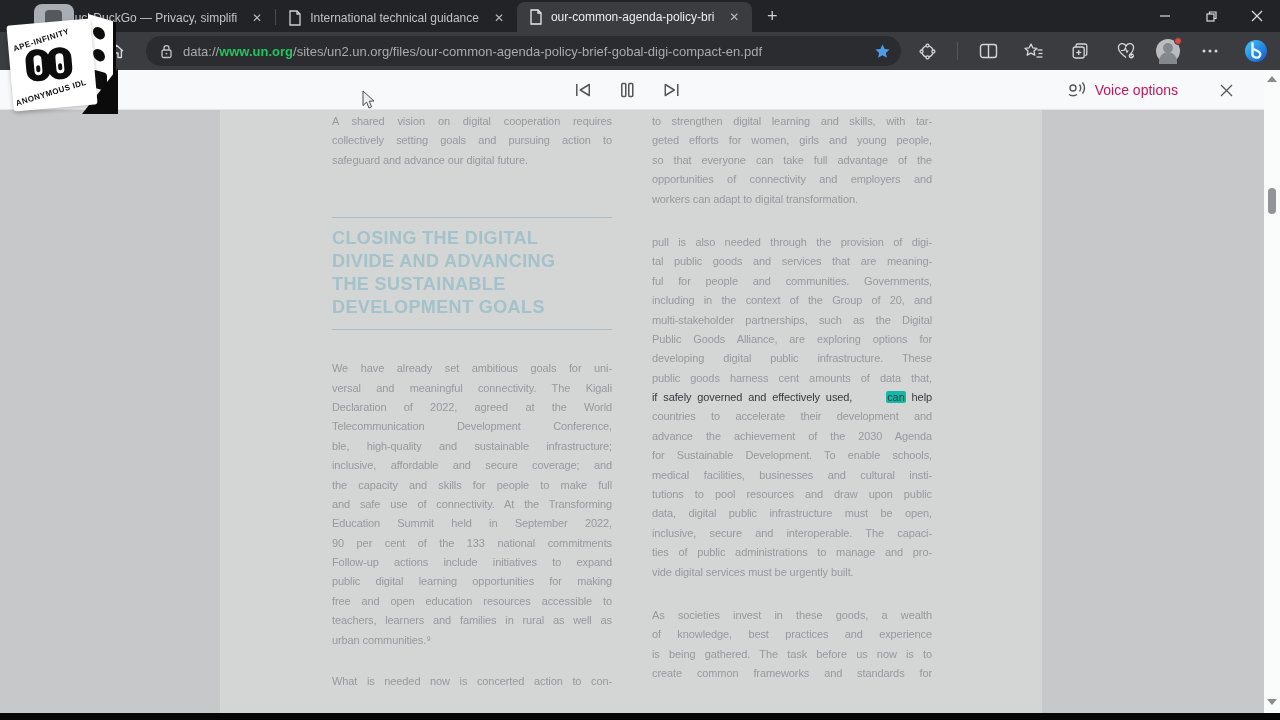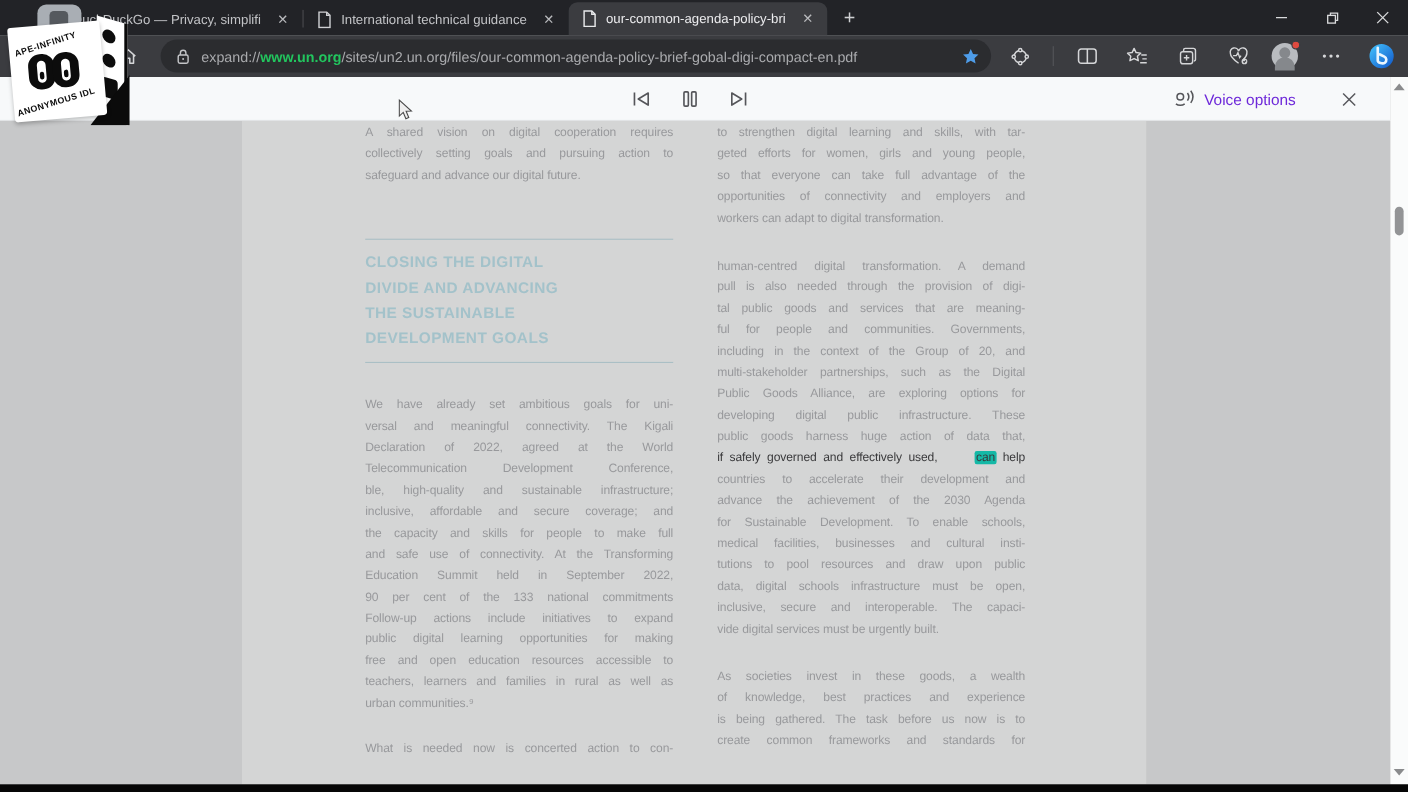--- a/index.html
+++ b/index.html
@@ -34,36 +34,36 @@
   .avatar .dot { position:absolute; right:-2px; top:-2px; width:8px; height:8px; border-radius:50%; background:#e04a3f; border:1.5px solid #3b3c40; }
 
   
   .rabar { position:absolute; left:0; top:70px; width:1264px; height:40px; background:#f7f9fa; border-bottom:1px solid #e2e4e6; }
   .ralabel { position:absolute; left:28px; top:11px; font-size:15px; color:#3477be; }
   .rawave { position:absolute; left:42px; top:22px; display:flex; gap:3px; }
   .rawave i { display:block; width:3px; background:#4b86c8; border-radius:1px; transform:rotate(18deg); }
   .controls { position:absolute; left:50%; top:0; transform:translateX(-54%); height:40px; display:flex; align-items:center; gap:14px; }
   .ctlbtn { width:30px; height:30px; display:flex; align-items:center; justify-content:center; border-radius:4px; }
   .voicearea { position:absolute; right:24px; top:0; height:40px; display:flex; align-items:center; gap:8px; }
-  .voicelabel { font-size:14px; color:#6d28d9; margin-right:26px; }
+  .voicelabel { font-size:14px; color:#be185d; margin-right:26px; }
   .raclose { width:28px; height:28px; display:flex; align-items:center; justify-content:center; }
 
   
   .pdf-area { position:absolute; left:0; top:110px; width:1264px; height:603px; background:#c7c8c9; overflow:hidden; }
   .pdf-page { position:absolute; left:220px; top:0; width:822px; height:603px; background:#d4d5d5; }
   .col { position:absolute; top:0; width:280px; }
   .col-left  { left:112px; }
   .col-right { left:432px; }
   .doc-line { font-size:11px; letter-spacing:-0.1px; line-height:19.4px; height:19.4px; color:#98999c;
               text-align:justify; text-align-last:justify; overflow:visible; white-space:normal; }
   .doc-line.align-left { text-align-last:left; }
   .doc-line .seg-active { color:#39393b; }
   .doc-line .seg-word { color:#39393b; background:#14b8a6; border-radius:2px; padding:0 1px;margin-left:28px; }
   .doc-line.has-seg { color:#39393b; }
-  .doc-heading .hline { font-size:14px; font-weight:bold; letter-spacing:0.4px; line-height:23px; color:#a3c2ca; }
+  .doc-heading .hline { font-size:18px; font-weight:bold; letter-spacing:0.4px; line-height:23px; color:#a3c2ca; }
   .doc-rule { border-top:1px solid #aabfc5; height:1px; }
   
   .blk-intro { margin-top:2px; }
   .blk-rule_a { margin-top:47px; }
   .blk-title { margin-top:9px; }
   .blk-rule_b { margin-top:10px; }
   .blk-goals { margin-top:29px; }
   .blk-needed { margin-top:22px; }
   .blk-strengthen { margin-top:2px; }
   .blk-supply { margin-top:24px; }
@@ -159,21 +159,21 @@
       <svg class="icn" width="19" height="19" viewBox="0 0 19 19">
           <path d="M3 9 L9.5 3.2 L16 9 M4.6 8 V15.5 H8 V11 H11 V15.5 H14.4 V8" fill="none" stroke="#d5d6d8" stroke-width="1.4" stroke-linejoin="round"></path>
         </svg>
     </div>
     <div class="addressbar">
       <svg class="icn" width="13" height="15" viewBox="0 0 13 15">
           <rect x="2" y="6" width="9" height="7.5" rx="1.5" fill="none" stroke="#c3c4c7" stroke-width="1.3"></rect>
           <path d="M4 6 V4.2 a2.5 2.5 0 0 1 5 0 V6" fill="none" stroke="#c3c4c7" stroke-width="1.3"></path>
           <circle cx="6.5" cy="9.6" r="0.9" fill="#c3c4c7"></circle>
         </svg>
-      <div class="url"><span>expand://</span><span class="domain">www.un.org</span><span>/sites/un2.un.org/files/our-common-agenda-policy-brief-gobal-digi-compact-en.pdf</span></div>
+      <div class="url"><span>data://</span><span class="domain">www.un.org</span><span>/sites/un2.un.org/files/our-common-agenda-policy-brief-gobal-digi-compact-en.pdf</span></div>
       <svg class="icn" width="17" height="17" viewBox="0 0 17 17">
           <path d="M8.5 1.5 L10.6 6 L15.5 6.6 L11.9 9.9 L12.9 14.8 L8.5 12.3 L4.1 14.8 L5.1 9.9 L1.5 6.6 L6.4 6 Z" fill="#4e9ce8"></path>
         </svg>
     </div>
     <div class="rightIcons">
       <div class="tbicon">
         <svg class="icn" width="19" height="19" viewBox="0 0 19 19">
             <circle cx="9.5" cy="9.5" r="5.6" fill="none" stroke="#d5d6d8" stroke-width="1.4"></circle>
             <g stroke="#3b3c40" stroke-width="2.6">
               <line x1="9.5" y1="2.2" x2="9.5" y2="5"></line>
@@ -330,37 +330,37 @@
         </div>
       <div class="col col-right">
           <div class="blk-strengthen doc-para">
             <div class="doc-line">to strengthen digital learning and skills, with tar-</div>
             <div class="doc-line">geted efforts for women, girls and young people,</div>
             <div class="doc-line">so that everyone can take full advantage of the</div>
             <div class="doc-line">opportunities of connectivity and employers and</div>
             <div class="doc-line align-left">workers can adapt to digital transformation.</div>
           </div>
           <div class="blk-supply doc-para">
-            <div class="doc-line">human-centred digital transformation. A demand</div>
             <div class="doc-line">pull is also needed through the provision of digi-</div>
             <div class="doc-line">tal public goods and services that are meaning-</div>
             <div class="doc-line">ful for people and communities. Governments,</div>
             <div class="doc-line">including in the context of the Group of 20, and</div>
             <div class="doc-line">multi-stakeholder partnerships, such as the Digital</div>
             <div class="doc-line">Public Goods Alliance, are exploring options for</div>
             <div class="doc-line">developing digital public infrastructure. These</div>
-            <div class="doc-line">public goods harness huge action of data that,</div>
+            <div class="doc-line">public goods harness cent amounts of data that,</div>
             <div class="doc-line has-seg"><span class="seg-active">if safely governed and effectively used, </span><span class="seg-word">can</span><span class="seg-active"> help</span></div>
             <div class="doc-line">countries to accelerate their development and</div>
             <div class="doc-line">advance the achievement of the 2030 Agenda</div>
             <div class="doc-line">for Sustainable Development. To enable schools,</div>
             <div class="doc-line">medical facilities, businesses and cultural insti-</div>
             <div class="doc-line">tutions to pool resources and draw upon public</div>
-            <div class="doc-line">data, digital schools infrastructure must be open,</div>
+            <div class="doc-line">data, digital public infrastructure must be open,</div>
             <div class="doc-line">inclusive, secure and interoperable. The capaci-</div>
+            <div class="doc-line">ties of public administrations to manage and pro-</div>
             <div class="doc-line align-left">vide digital services must be urgently built.</div>
           </div>
           <div class="blk-societies doc-para">
             <div class="doc-line">As societies invest in these goods, a wealth</div>
             <div class="doc-line">of knowledge, best practices and experience</div>
             <div class="doc-line">is being gathered. The task before us now is to</div>
             <div class="doc-line">create common frameworks and standards for</div>
           </div>
         </div>
     </div>

